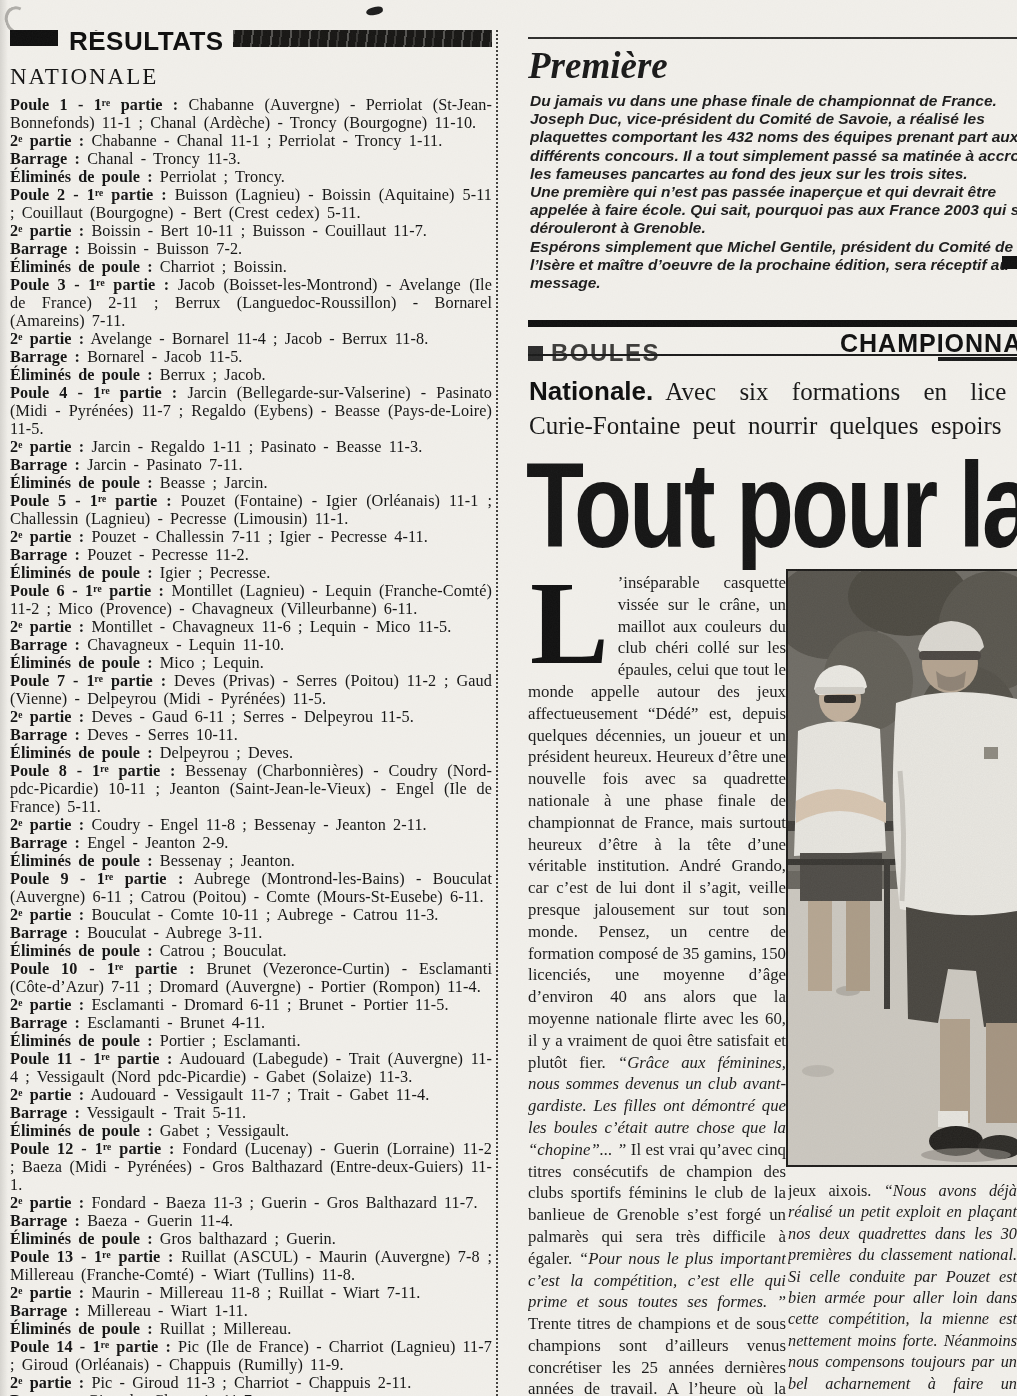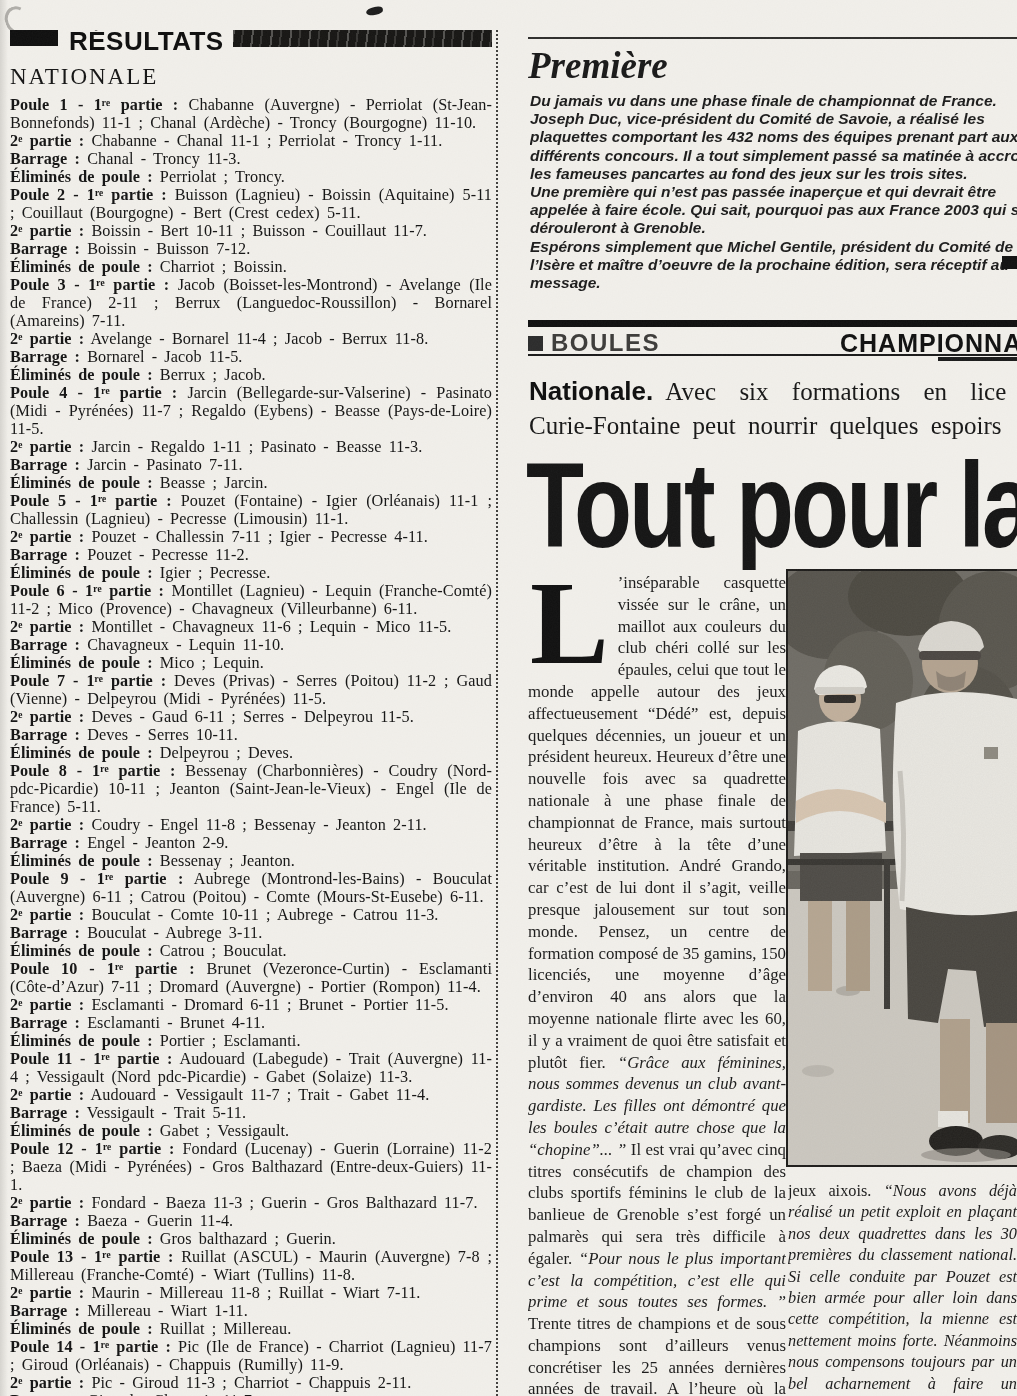--- a/index.html
+++ b/index.html
@@ -37,21 +37,21 @@
   
   .topline{position:absolute;left:528px;top:37px;width:489px;height:2px;background:#2e2d2b;}
   .prem-title{position:absolute;left:528px;top:44px;width:489px;text-align:left;
     font-weight:700;font-style:italic;font-size:37px;color:#181818;}
   .prem-body{position:absolute;left:530px;top:92px;width:487px;height:200px;overflow:hidden;}
   .prem-inner{width:527px;font-family:"Liberation Sans","DejaVu Sans",sans-serif;
     font-weight:700;font-style:italic;font-size:15.5px;line-height:18.2px;color:#1b1b1b;}
   .prem-inner p{margin:0;}
   .prem-endmark{position:absolute;left:1002px;top:256px;width:15px;height:13px;background:#101010;}
   .boules-topbar{position:absolute;left:528px;top:320px;width:489px;height:7px;background:#0f0f0f;}
-  .boules-row{position:absolute;left:528px;top:332px;width:489px;height:22px;display:flex;align-items:center;}
+  .boules-row{position:absolute;left:528px;top:342px;width:489px;height:22px;display:flex;align-items:center;}
   .boules-sq{width:15px;height:15px;background:#2b2b2b;}
   .boules-label{font-family:"Liberation Sans","DejaVu Sans",sans-serif;font-weight:700;
     font-size:24px;color:#3c3b39;letter-spacing:1.5px;padding-left:8px;}
   .champ-label{position:absolute;left:840px;top:329px;white-space:nowrap;
     font-family:"Liberation Sans","DejaVu Sans",sans-serif;font-weight:700;font-size:25px;
     color:#0f0f0f;letter-spacing:1px;}
   .boules-rule{position:absolute;left:528px;top:354px;width:489px;height:2px;background:#191919;}
   .boules-rule2{position:absolute;left:938px;top:357px;width:79px;height:4px;background:#191919;}
   .standfirst{position:absolute;left:529px;top:374px;width:488px;height:74px;overflow:hidden;}
   .sf-line{white-space:nowrap;font-size:25px;line-height:34px;color:#161616;}
@@ -95,21 +95,21 @@
   <div class="rlist">
       <div>
         <p><b>Poule 1 - 1ʳᵉ partie :</b><span> Chabanne (Auvergne) - Perriolat (St-Jean-Bonnefonds) 11-1 ; Chanal (Ardèche) - Troncy (Bourgogne) 11-10.</span></p>
         <p><b>2ᵉ partie :</b><span> Chabanne - Chanal 11-1 ; Perriolat - Troncy 1-11.</span></p>
         <p><b>Barrage :</b><span> Chanal - Troncy 11-3.</span></p>
         <p><b>Éliminés de poule :</b><span> Perriolat ; Troncy.</span></p>
       </div>
       <div>
         <p><b>Poule 2 - 1ʳᵉ partie :</b><span> Buisson (Lagnieu) - Boissin (Aquitaine) 5-11 ; Couillaut (Bourgogne) - Bert (Crest cedex) 5-11.</span></p>
         <p><b>2ᵉ partie :</b><span> Boissin - Bert 10-11 ; Buisson - Couillaut 11-7.</span></p>
-        <p><b>Barrage :</b><span> Boissin - Buisson 7-12.</span></p>
+        <p><b>Barrage :</b><span> Boissin - Buisson 7-2.</span></p>
         <p><b>Éliminés de poule :</b><span> Charriot ; Boissin.</span></p>
       </div>
       <div>
         <p><b>Poule 3 - 1ʳᵉ partie :</b><span> Jacob (Boisset-les-Montrond) - Avelange (Ile de France) 2-11 ; Berrux (Languedoc-Roussillon) - Bornarel (Amareins) 7-11.</span></p>
         <p><b>2ᵉ partie :</b><span> Avelange - Bornarel 11-4 ; Jacob - Berrux 11-8.</span></p>
         <p><b>Barrage :</b><span> Bornarel - Jacob 11-5.</span></p>
         <p><b>Éliminés de poule :</b><span> Berrux ; Jacob.</span></p>
       </div>
       <div>
         <p><b>Poule 4 - 1ʳᵉ partie :</b><span> Jarcin (Bellegarde-sur-Valserine) - Pasinato (Midi - Pyrénées) 11-7 ; Regaldo (Eybens) - Beasse (Pays-de-Loire) 11-5.</span></p>

